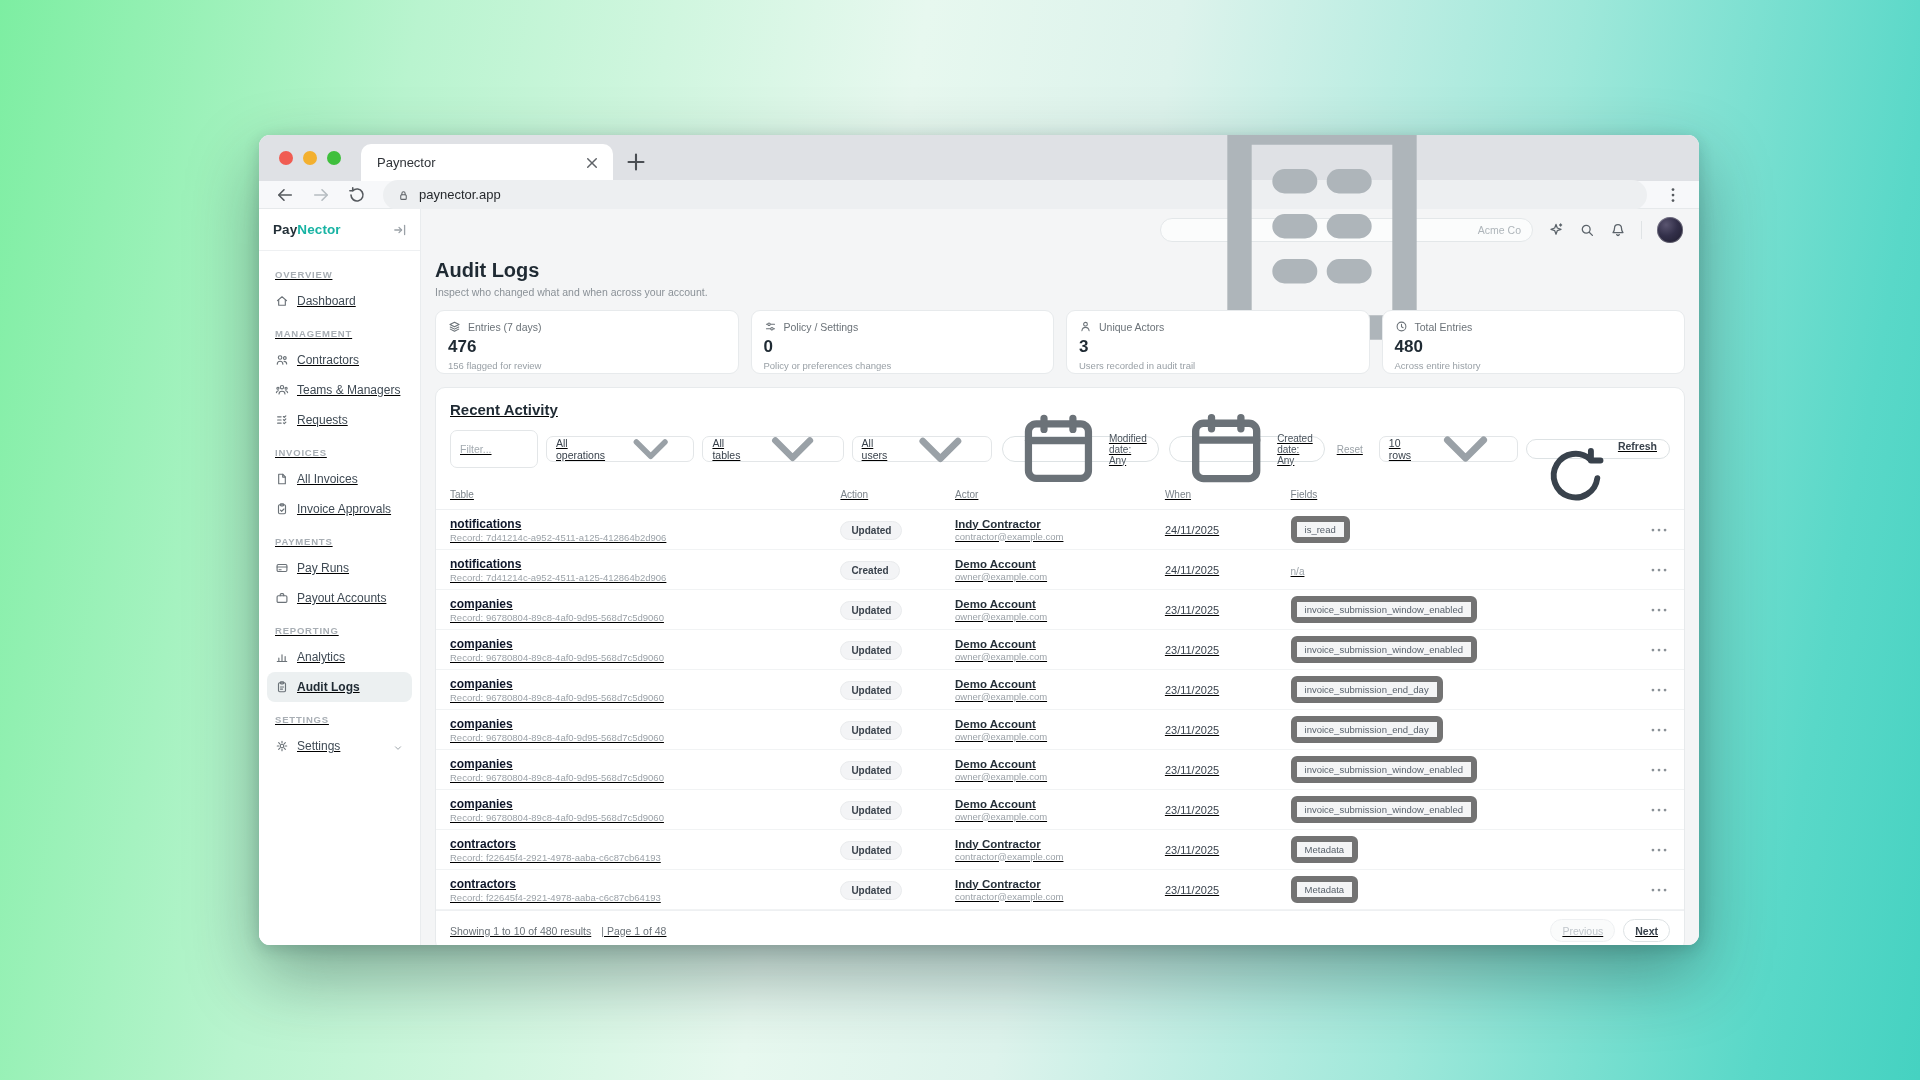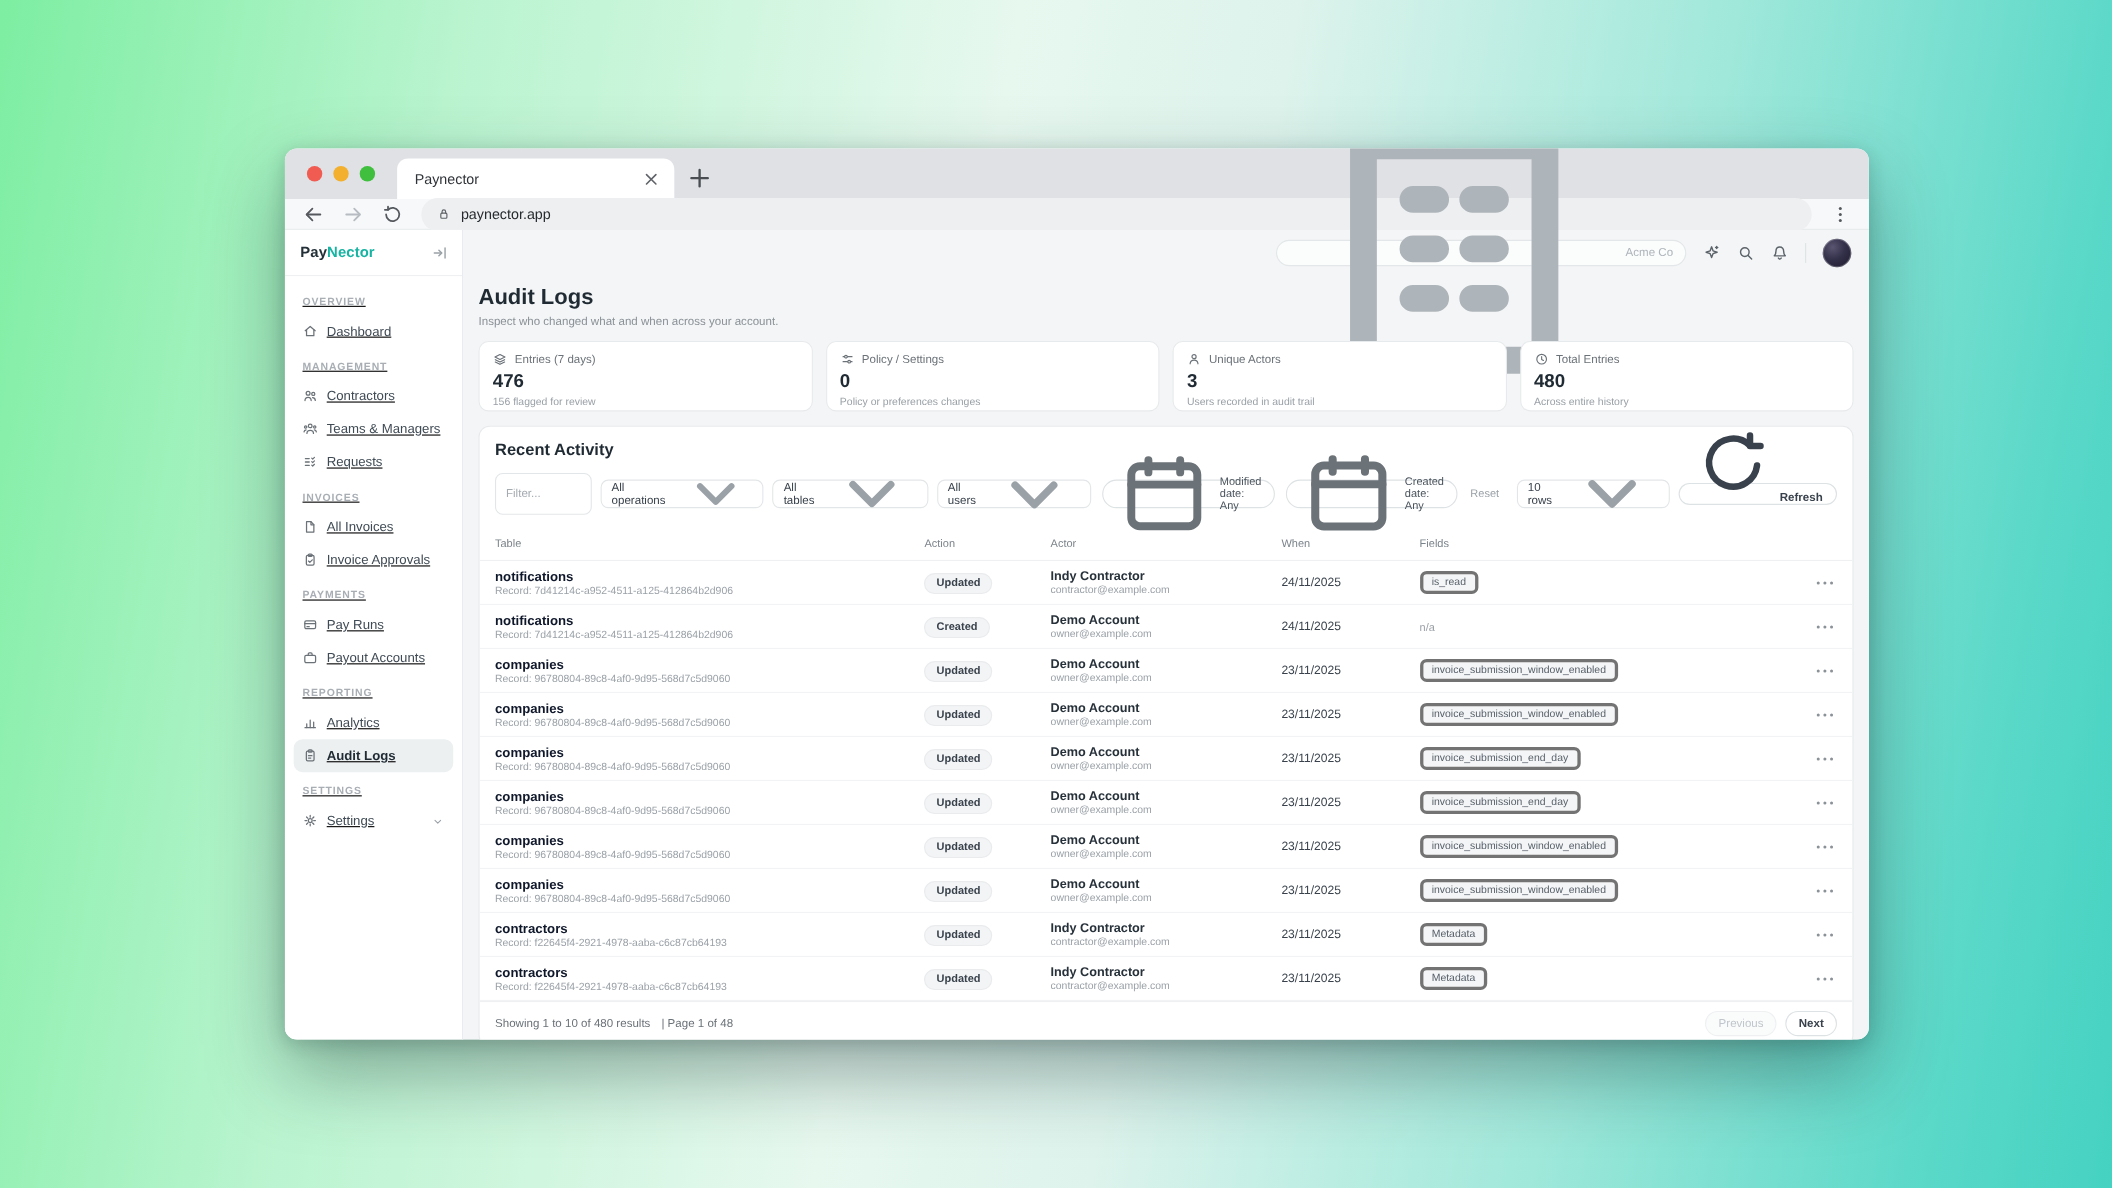--- a/index.html
+++ b/index.html
@@ -66,43 +66,43 @@
   .content{ flex:1; padding:4px 14px 0 14px; min-height:0;}
   .page-title{ font-size:20px; font-weight:800; color:#1f2a33; margin-top:4px;}
   .page-sub{ font-size:10.5px; color:#8a9197; margin-top:4px;}
   .stats{ display:flex; gap:12px; margin-top:12px;}
   .stat{ flex:1; background:#fff; border:1px solid #e7eaec; border-radius:9px; padding:9px 12px; height:64px;}
   .stat-head{ display:flex; align-items:center; gap:7px; color:#6b7278; font-size:10.5px;}
   .stat-ic{ width:13px;height:13px; display:flex; color:#6b7278;}
   .stat-ic svg{width:13px;height:13px;}
   .stat-value{ font-size:17px; font-weight:800; color:#1f2a33; margin-top:4px;}
   .stat-sub{ font-size:9.5px; color:#99a0a6; margin-top:3px;}
-  .panel{ margin-top:13px; background:#fff; border:1px solid #e7eaec; border-radius:10px; overflow:hidden;}
+  .panel{ margin-top:13px; background:#fff; border:1px solid #e7eaec; border-radius:10px; overflow:hidden;text-decoration:underline;}
   .panel-head{ padding:13px 14px 3px 14px; font-size:15px; font-weight:800; color:#1f2a33;}
   .filters{ display:flex; align-items:center; gap:8px; padding:9px 14px 12px 14px;}
   .f-input{ width:88px; height:38px; border:1px solid #e3e6e8; border-radius:7px; padding:0 9px; font-size:10.5px; color:#39424c; background:#fff; outline:none; font-family:inherit;}
   .f-input::placeholder{ color:#a3aab0;}
   .f-select{ height:26px; border:1px solid #e3e6e8; border-radius:7px; padding:0 9px; font-size:10.5px; color:#39424c; display:flex; align-items:center; gap:12px; background:#fff; cursor:pointer;}
   .f-select svg{ width:10px;height:10px; color:#9aa1a7;}
   .f-pill{ height:26px; border:1px solid #dde2e4; border-radius:13px; padding:0 11px; font-size:10px; color:#4a535c; display:flex; align-items:center; gap:6px; background:#fff; cursor:pointer; margin-left:2px;}
   .f-pill svg{ width:11px;height:11px; color:#6b7278;}
   .f-reset{ font-size:10px; color:#9aa1a7; margin-left:4px; cursor:pointer;}
   .f-spacer{ flex:1;}
-  .f-refresh{ height:20px; border:1px solid #dde2e4; border-radius:13px; padding:0 12px; font-size:10.5px; font-weight:700; color:#39424c; display:flex; align-items:flex-end; gap:6px; background:#fff; cursor:pointer;}
+  .f-refresh{ height:20px; border:1px solid #dde2e4; border-radius:13px; padding:0 12px; font-size:10.5px; font-weight:700; color:#39424c; display:flex; align-items:flex-start; gap:6px; background:#fff; cursor:pointer;}
   .f-refresh svg{ width:11px;height:11px;}
   .thead,.trow{ display:grid; grid-template-columns:32% 9.4% 17.2% 10.3% 1fr 44px; align-items:center; padding:0 14px;}
   .thead{ height:30px; font-size:10px; color:#7b838a; border-bottom:1px solid #eef0f2;}
   .trow{ height:40px; border-bottom:1px solid #f1f3f4;}
   .tname{ font-size:12px; font-weight:700; color:#0f172a;}
   .trec{ font-size:9.5px; color:#9aa1a7; margin-top:1px;}
   .pill-action{ display:inline-block; background:#f3f4f6; border:1px solid #e9ebed; border-radius:999px; padding:3px 10px; font-size:10px; font-weight:700; color:#39424c;}
   .aname{ font-size:11.5px; font-weight:700; color:#27313a;}
   .aemail{ font-size:9.5px; color:#9aa1a7; margin-top:1px;}
   .when{ font-size:11px; color:#39424c;}
-  .fbadge{ display:inline-block; background:#f4f5f6; border:3px solid #737373; border-radius:6px; padding:2px 8px; font-size:9.5px; color:#57606a;}
+  .fbadge{ display:inline-block; background:#f4f5f6; border:6px solid #737373; border-radius:6px; padding:2px 8px; font-size:9.5px; color:#57606a;}
   .fplain{ font-size:10px; color:#9aa1a7;}
   .rowmenu{ display:flex; justify-content:flex-end;}
   .menu-btn{ width:22px;height:22px; border:none; background:transparent; color:#8a9197; cursor:pointer; display:flex;align-items:center;justify-content:center;}
   .menu-btn svg{ width:14px;height:14px;}
   .panel-footer{ display:flex; align-items:center; padding:8px 14px; border-top:1px solid #eef0f2;}
   .pf-showing{ font-size:10.5px; color:#6b7278;}
   .pf-page{ font-size:10.5px; color:#6b7278; margin-left:10px;}
   .pf-spacer{ flex:1;}
   .btn-page{ height:23px; padding:0 11px; border-radius:12px; font-size:10.5px; font-family:inherit; cursor:pointer;}
   .btn-prev{ border:1px solid #eef0f2; background:#fafbfb; color:#c0c6cb; margin-right:8px;}

